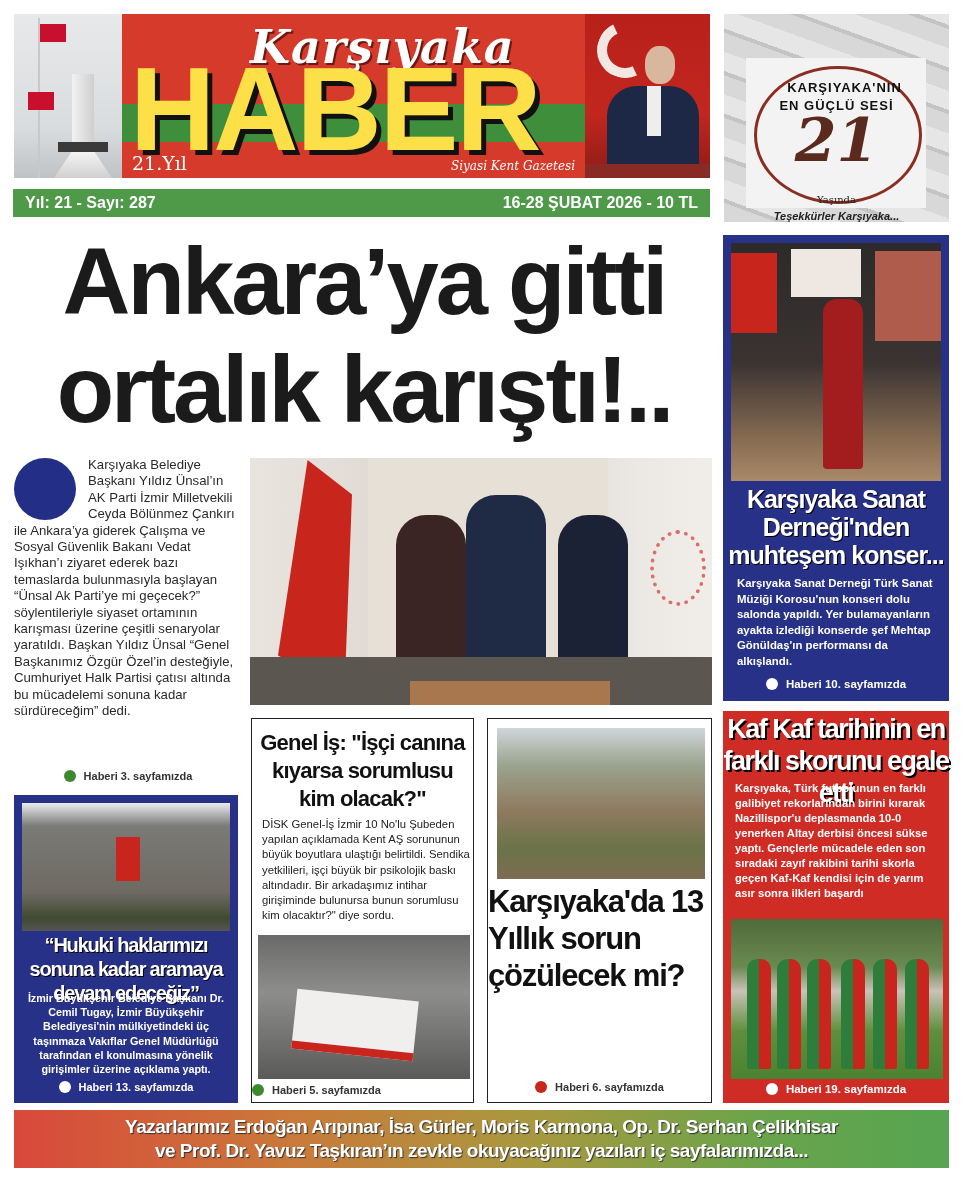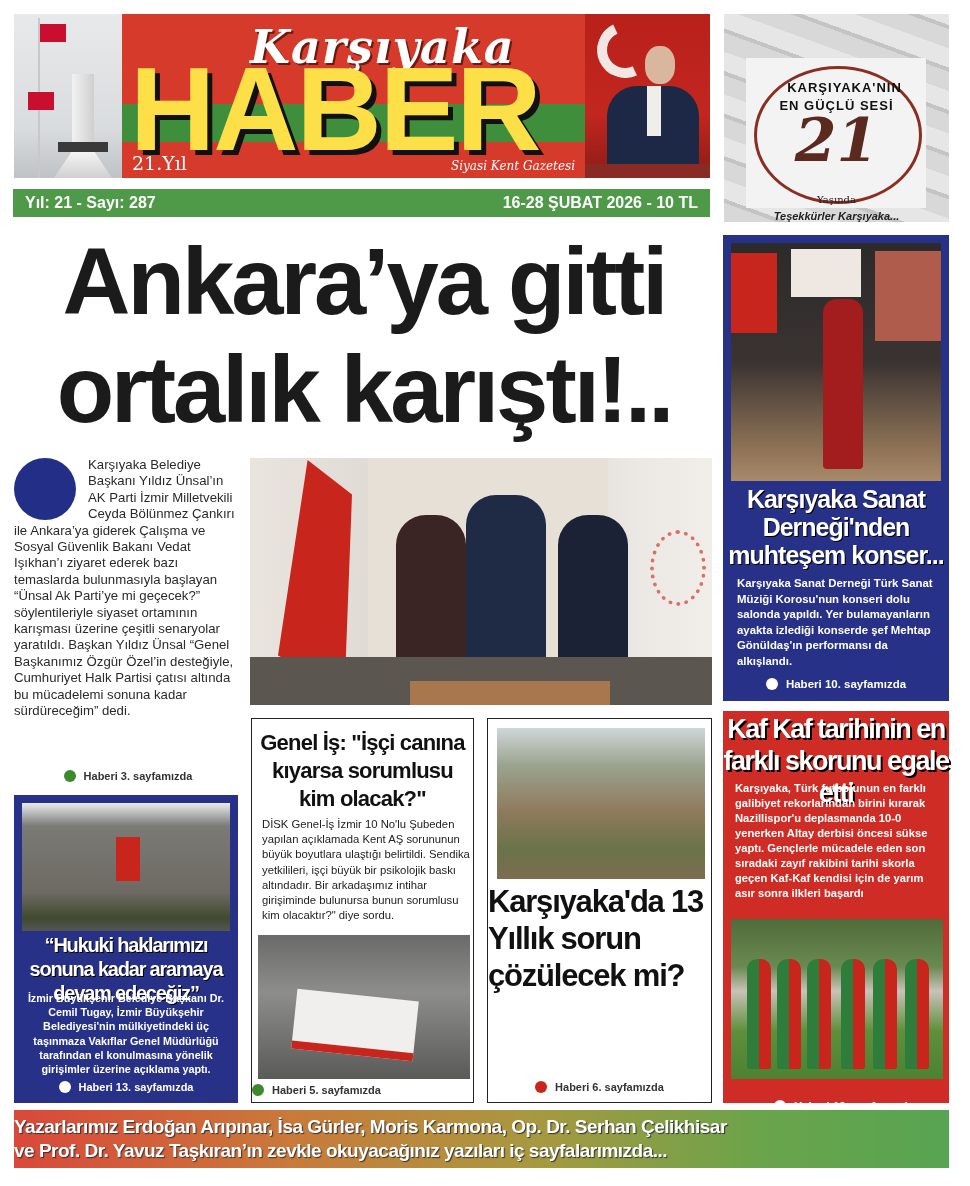--- a/index.html
+++ b/index.html
@@ -90,21 +90,21 @@
   #sanat .title { left: 0; top: 250px; width: 100%; text-align: center; font-size: 25px; line-height: 28px; letter-spacing: -1px; text-shadow: 1px 1px 0 #000; }
   #sanat .body { left: 14px; top: 341px; width: 204px; font-size: 11.4px; line-height: 15.5px; font-weight: bold; }
   #sanat .more { left: 0; top: 443px; width: 100%; text-align: center; font-size: 11.5px; font-weight: bold; }
 
   #kafkaf { left: 723px; top: 711px; width: 226px; height: 392px; }
   #kafkaf .title { left: 0; top: 2px; width: 100%; text-align: center; font-size: 27px; line-height: 32px; letter-spacing: -1.5px; text-shadow: 2px 2px 0 #000; }
   #kafkaf .body { left: 12px; top: 70px; width: 210px; font-size: 11.2px; line-height: 15px; font-weight: bold; }
   #kafkaf .img { left: 8px; top: 208px; width: 212px; height: 160px;
     background: linear-gradient(180deg, #4f6b3a 0%, #6b8a52 30%, #c9c2b8 45%, #5f8f3d 70%, #4b8231 100%); }
   #kafkaf .img .pl { position:absolute; bottom: 10px; width: 24px; height: 110px; background: linear-gradient(90deg,#2e7d3a 0 50%,#c8251c 50% 100%); border-radius: 10px 10px 2px 2px; }
-  #kafkaf .more { left: 8px; top: 372px; width: 100%; text-align: center; font-size: 11.5px; font-weight: bold; margin-top: 17px; }
+  #kafkaf .more { left: 0; top: 372px; width: 100%; text-align: center; font-size: 11.5px; font-weight: bold; }
 
   
   #hukuki { left: 14px; top: 795px; width: 224px; height: 308px; }
   #hukuki .img { left: 8px; top: 8px; width: 208px; height: 128px;
     background: linear-gradient(180deg, #e9ecef 0%, #7a7a76 18%, #6e6a63 70%, #3f4a2f 90%, #555 100%); }
   #hukuki .img .flag { position:absolute; left: 94px; top: 34px; width: 24px; height: 44px; background: #c8251c; }
   #hukuki .title { left: 0; top: 138px; width: 100%; text-align: center; font-size: 20px; line-height: 24px; letter-spacing: -1.2px; text-shadow: 1px 1px 0 #000; }
   #hukuki .body { left: 6px; top: 196px; width: 212px; text-align: center; font-size: 10.8px; line-height: 14.2px; font-weight: bold; }
   #hukuki .more { left: 0; top: 286px; width: 100%; text-align: center; font-size: 11px; font-weight: bold; }
 
@@ -119,21 +119,21 @@
   #sorun { left: 487px; top: 718px; width: 225px; height: 385px; }
   #sorun .img { left: 9px; top: 9px; width: 208px; height: 151px;
     background: linear-gradient(180deg, #cfd6da 0%, #9aa38e 25%, #8f7a5e 55%, #6a7348 80%, #7d6c50 100%); }
   #sorun .title { left: 0; top: 164px; width: 100%; text-align: left; font-size: 31px; line-height: 37px; color: #111; letter-spacing: -1.2px; }
   #sorun .body { left: 9px; top: 279px; width: 214px; font-size: 11.2px; line-height: 15.2px; color: #222; }
   #sorun .more { left: 0; top: 362px; width: 100%; text-align: center; font-size: 11px; font-weight: bold; color: #333; }
 
   
   #writers { left: 14px; top: 1110px; width: 935px; height: 58px;
     background: linear-gradient(90deg, #d9483a 0%, #c97a3a 30%, #a9983f 55%, #6aa44b 80%, #57a452 100%);
-    color: #fff; text-align: left; font-size: 19px; line-height: 24px; padding-top: 5px; letter-spacing: -0.5px;
+    color: #fff; text-align: center; font-size: 19px; line-height: 24px; padding-top: 5px; letter-spacing: -0.5px;
     text-shadow: 1px 1px 1px #333; }
 </style>
 </head>
 <body>
 
 <div id="left-photo" class="abs">
   <div class="pole"></div>
   <div class="flag" style="left:26px;top:10px;"></div>
   <div class="flag" style="left:14px;top:78px;"></div>
   <div class="tower"></div>

